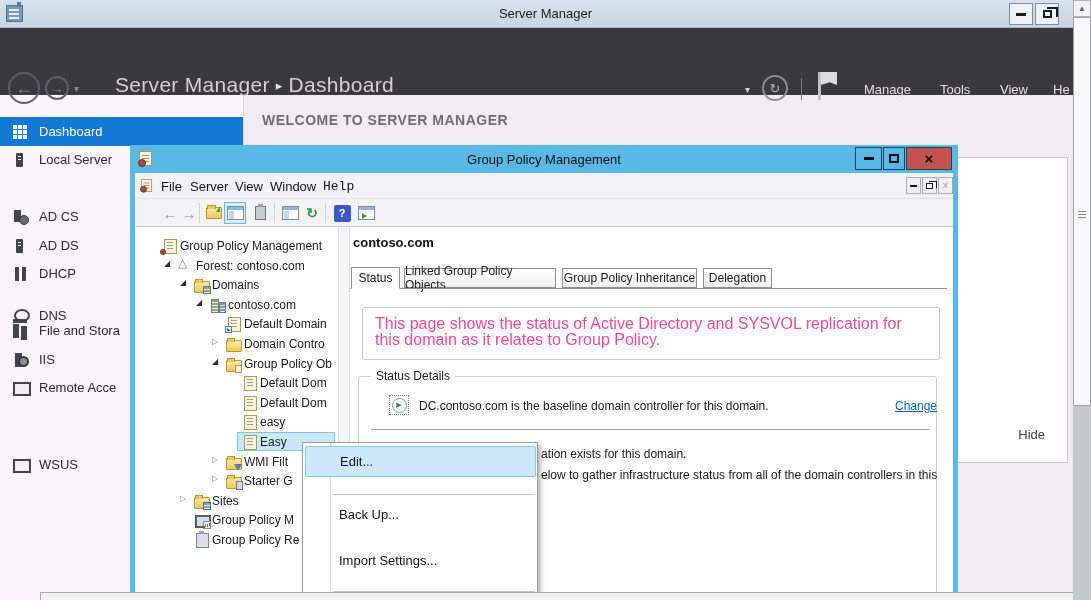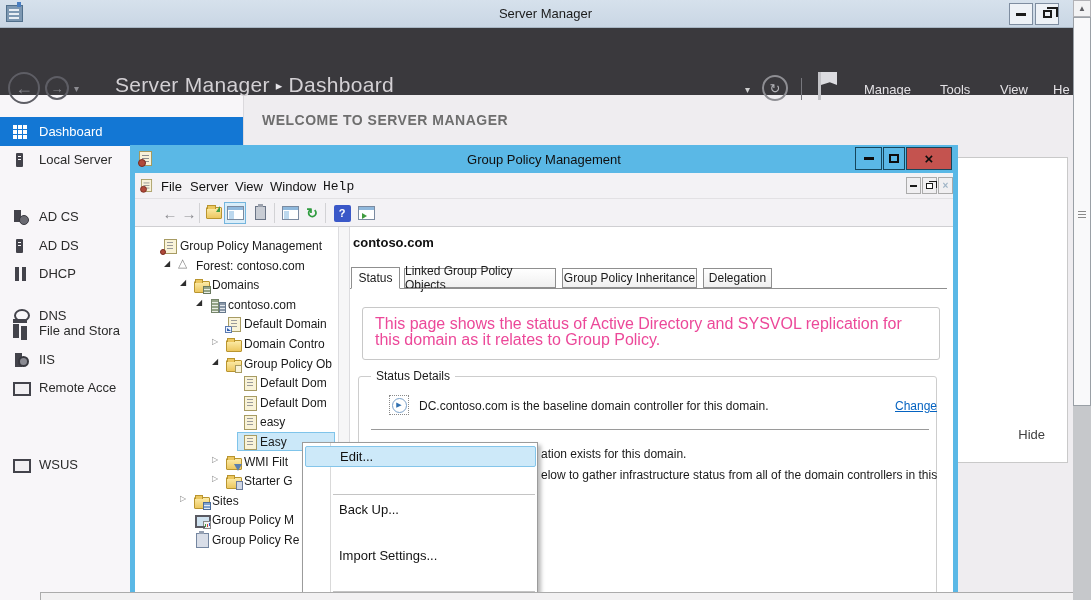--- a/index.html
+++ b/index.html
@@ -139,21 +139,21 @@
   .gb-legend { position:absolute; left:12px; top:-8px; background:#ffffff; padding:0 5px; font-size:12px; color:#1a1a1a; }
   .playbtn { position:absolute; left:30px; top:18px; width:20px; height:20px; border:1px dotted #8a8a8a; display:flex; align-items:center; justify-content:center; }
   .playbtn .pcirc { width:15px; height:15px; border:1px solid #7aa0c8; border-radius:50%; display:flex; align-items:center; justify-content:center; font-size:7px; color:#2f6fb0; }
   .gb-text { position:absolute; font-size:12px; color:#1a1a1a; white-space:nowrap; }
   .gb-link { position:absolute; font-size:12px; color:#0563c1; text-decoration:underline; cursor:pointer; }
   .gb-hr { position:absolute; left:12px; top:52px; width:558px; height:1px; background:#9a9a9a; }
 
   
   .ctxmenu { left:302px; top:442px; width:236px; height:158px; background:#ffffff; border:1px solid #9b9b9b; box-shadow:3px 3px 4px rgba(0,0,0,.28); z-index:40; }
   .ctx-gutter { position:absolute; left:27px; top:0; width:1px; height:100%; background:#d9d9d9; }
-  .cmitem { position:absolute; left:2px; width:231px; height:21px; display:flex; align-items:center;padding-left:24px; }
+  .cmitem { position:absolute; left:2px; width:231px; height:31px; display:flex; align-items:center;padding-left:24px; }
   .cmitem .cmtext { position:absolute; left:34px; font-size:13px; color:#121212; white-space:nowrap; }
   .cmitem.hl { background:#cde9f9; border:1px solid #84c5ea; border-radius:2px; }
   .cm-arrow { position:absolute; right:10px; font-size:8px; color:#404040; }
   .cmsep { position:absolute; left:30px; width:202px; height:1px; background:#c4c4c4; }
 
   .bottomstrip { left:40px; top:592px; width:1033px; height:8px; background:#f2f1f2; border-top:1px solid #ababab; border-left:1px solid #ababab; z-index:50; }
 </style>
 </head>
 <body>
 

